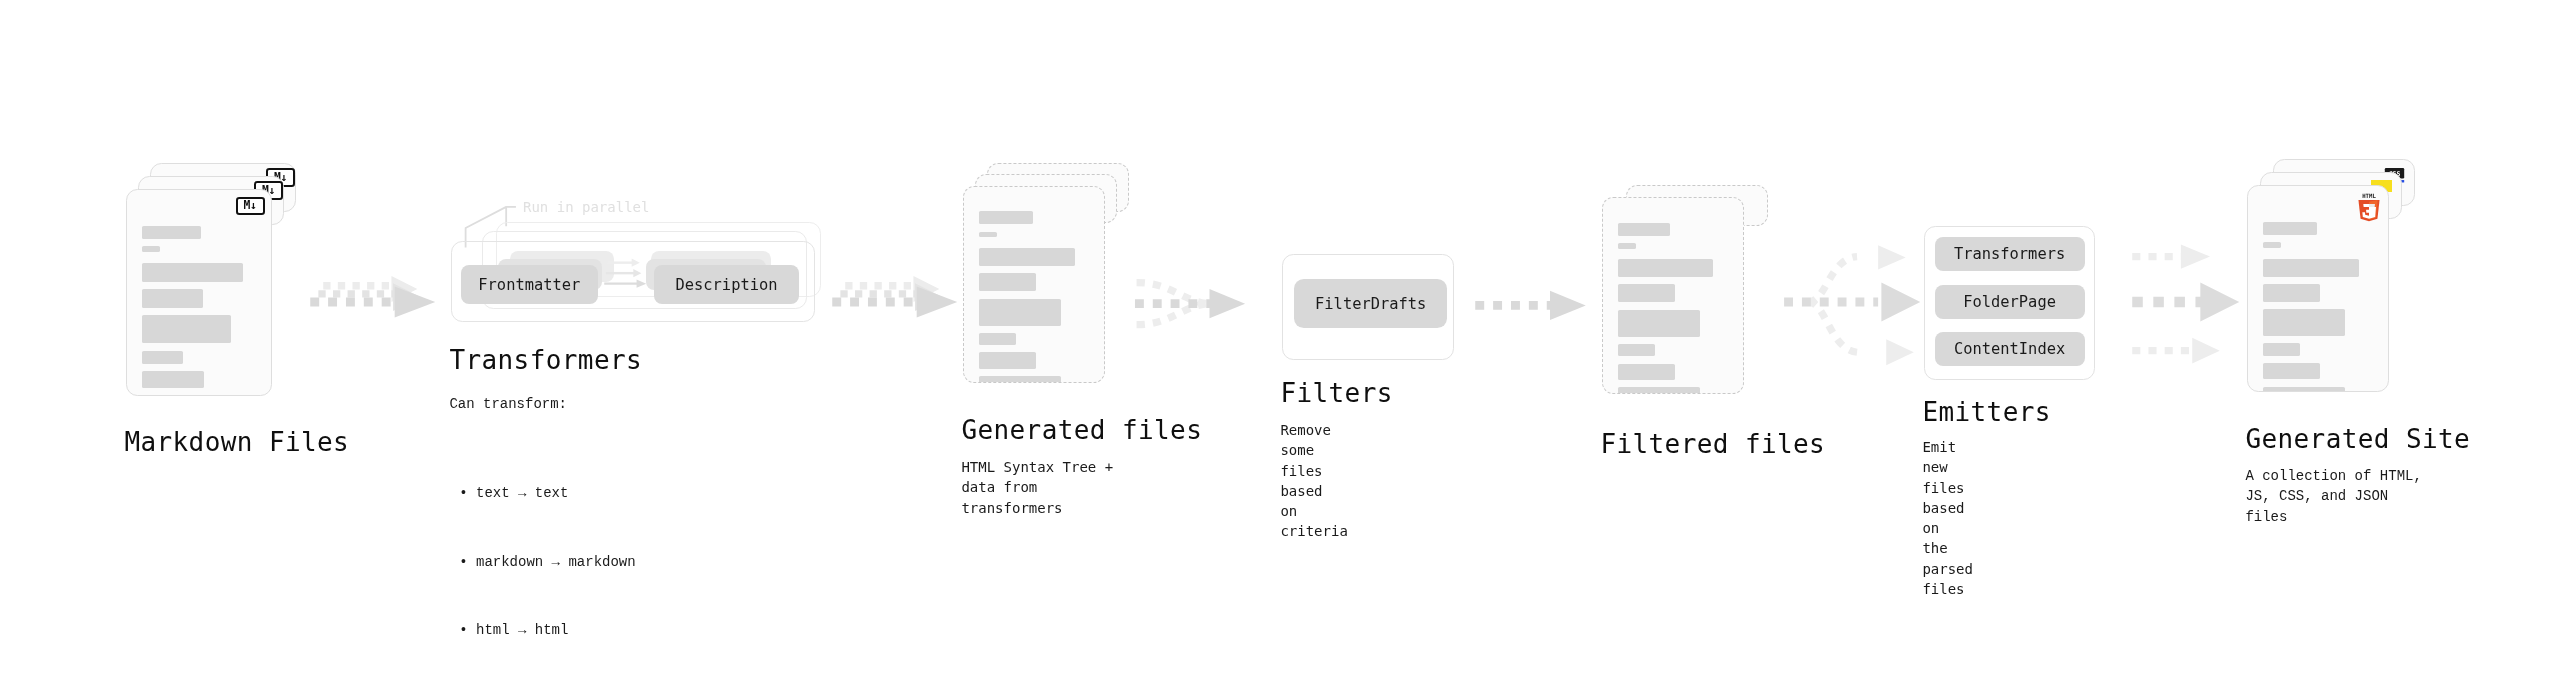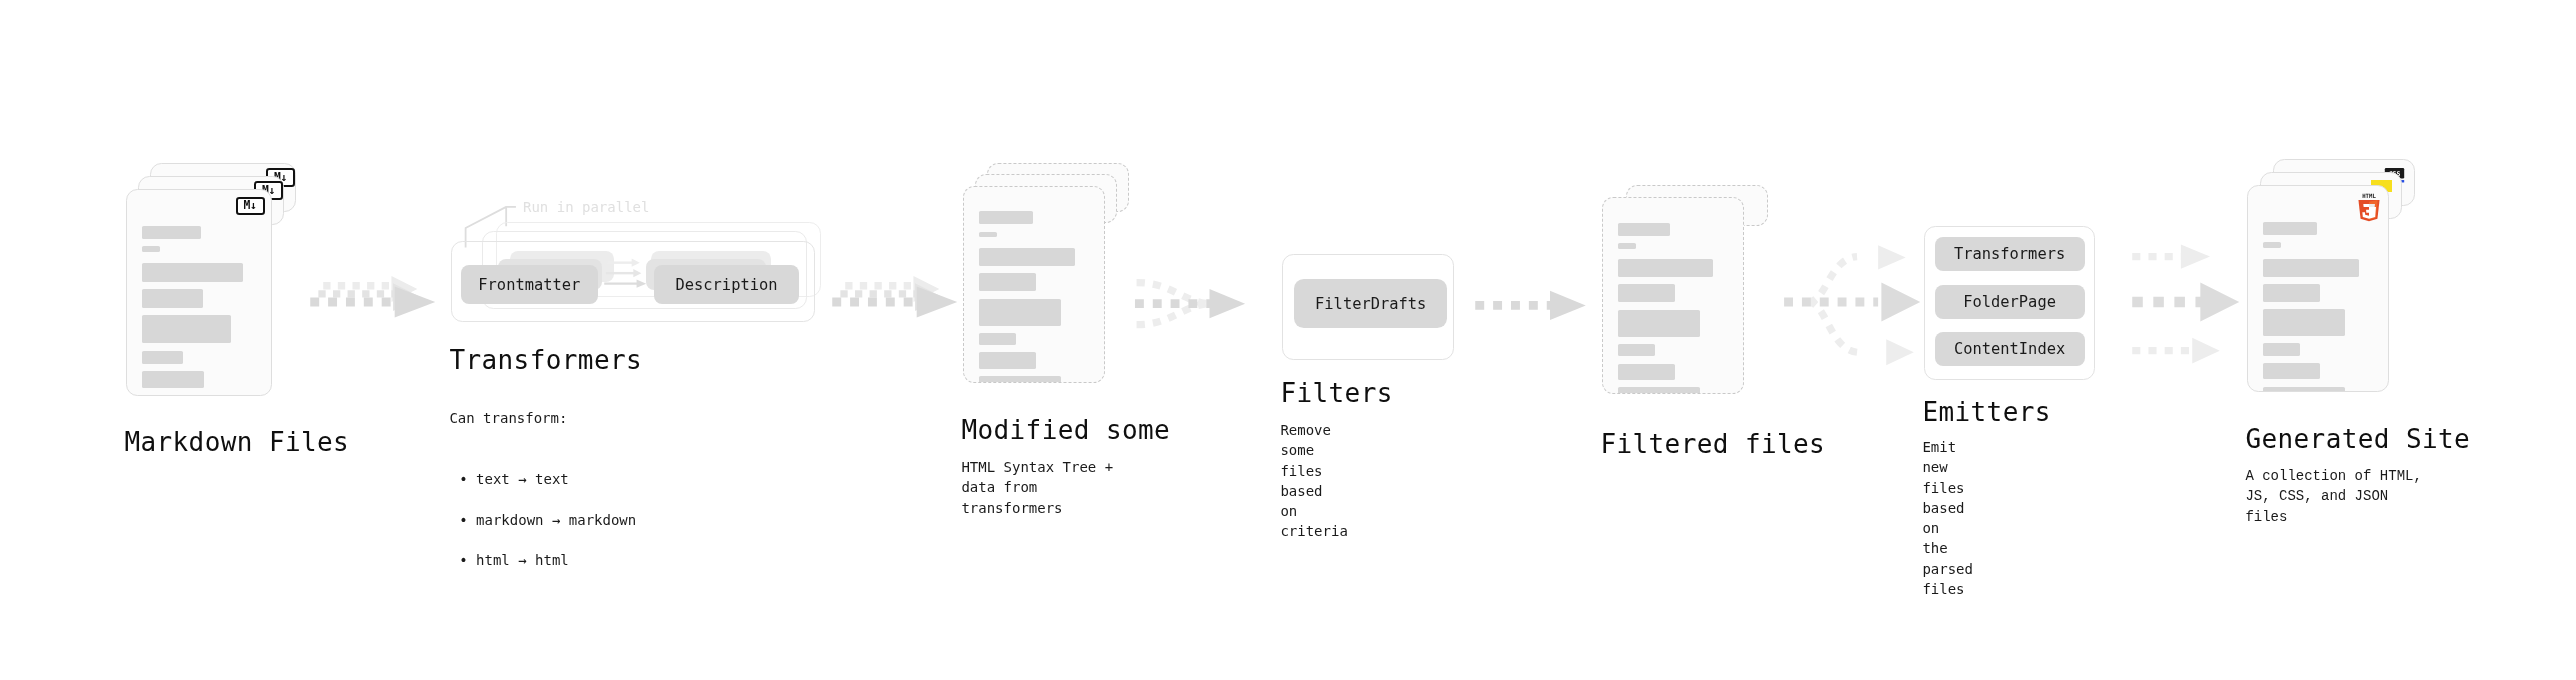--- a/index.html
+++ b/index.html
@@ -102,21 +102,21 @@
     letter-spacing: 0.4px;
   }
   .caption {
     position: absolute;
     font-size: 14px;
     line-height: 1.45;
     color: #1a1a1a;
     white-space: pre-line;
   }
   .caption ul { list-style: none; }
-  .caption li { white-space: nowrap; }
+  .caption li { white-space: nowrap; margin-top: 28px; }
 
   .parallel-label {
     position: absolute;
     font-size: 14px;
     color: #e0e0e0;
     white-space: nowrap;
   }
 
   svg { display: block; overflow: visible; }
 </style>
@@ -210,21 +210,21 @@
 
     <div class="chip" style="left:9.8px; top:76px; width:137px; height:39px;">
       <span>Frontmatter</span>
     </div>
     <div class="chip" style="left:203px; top:76px; width:145px; height:39px;">
       <span>Description</span>
     </div>
 
     <div class="title" style="left:-1.6px; top:156px;">Transformers</div>
 
-    <div class="caption" style="left:-1.6px; top:199px;">
+    <div class="caption" style="left:-1.6px; top:185px;font-family:Liberation Mono, monospace;">
       <div>Can transform:</div>
       <ul>
         <li style="padding-left:9.8px;">• text → text</li>
         <li style="padding-left:9.8px;">• markdown → markdown</li>
         <li style="padding-left:9.8px;">• html → html</li>
       </ul>
     </div>
   </div>
 
   <div class="stage-node" style="left:829px; top:276px;">
@@ -254,21 +254,21 @@
           <div class="doc-line" style="width:18px; height:5.7px; margin-bottom:10.6px;"></div>
           <div class="doc-line" style="width:96px; height:18px;"></div>
           <div class="doc-line" style="width:57px; height:18px;"></div>
           <div class="doc-line" style="width:82px; height:27px;"></div>
           <div class="doc-line" style="width:37px; height:12.2px;"></div>
           <div class="doc-line" style="width:57px; height:16.3px;"></div>
           <div class="doc-line" style="width:82px; height:14.6px;"></div>
         </div>
       </div>
     </div>
-    <div class="title" style="left:-1.6px; top:252px;">Modified some</div>
+    <div class="title" style="left:-1.6px; top:252px;">Generated files</div>
     <div class="caption" style="left:-1.6px; top:294px;">HTML Syntax Tree +
 data from transformers</div>
   </div>
 
   <div class="stage-node" style="left:1130px; top:268px;">
     <svg width="146" height="81" viewBox="0 0 180 100">
       <path d="M 8 18 C 50 18, 62 40, 96 44" stroke="#ededed" stroke-width="9" stroke-dasharray="10 10" fill="none"></path>
       <path d="M 8 70 C 50 70, 62 48, 96 44" stroke="#ededed" stroke-width="9" stroke-dasharray="10 10" fill="none"></path>
       <line x1="6" y1="44" x2="104" y2="44" stroke="#d9d9d9" stroke-width="11" stroke-dasharray="11 11"></line>
       <polygon points="98,26 142,44 98,62" fill="#d9d9d9"></polygon>

